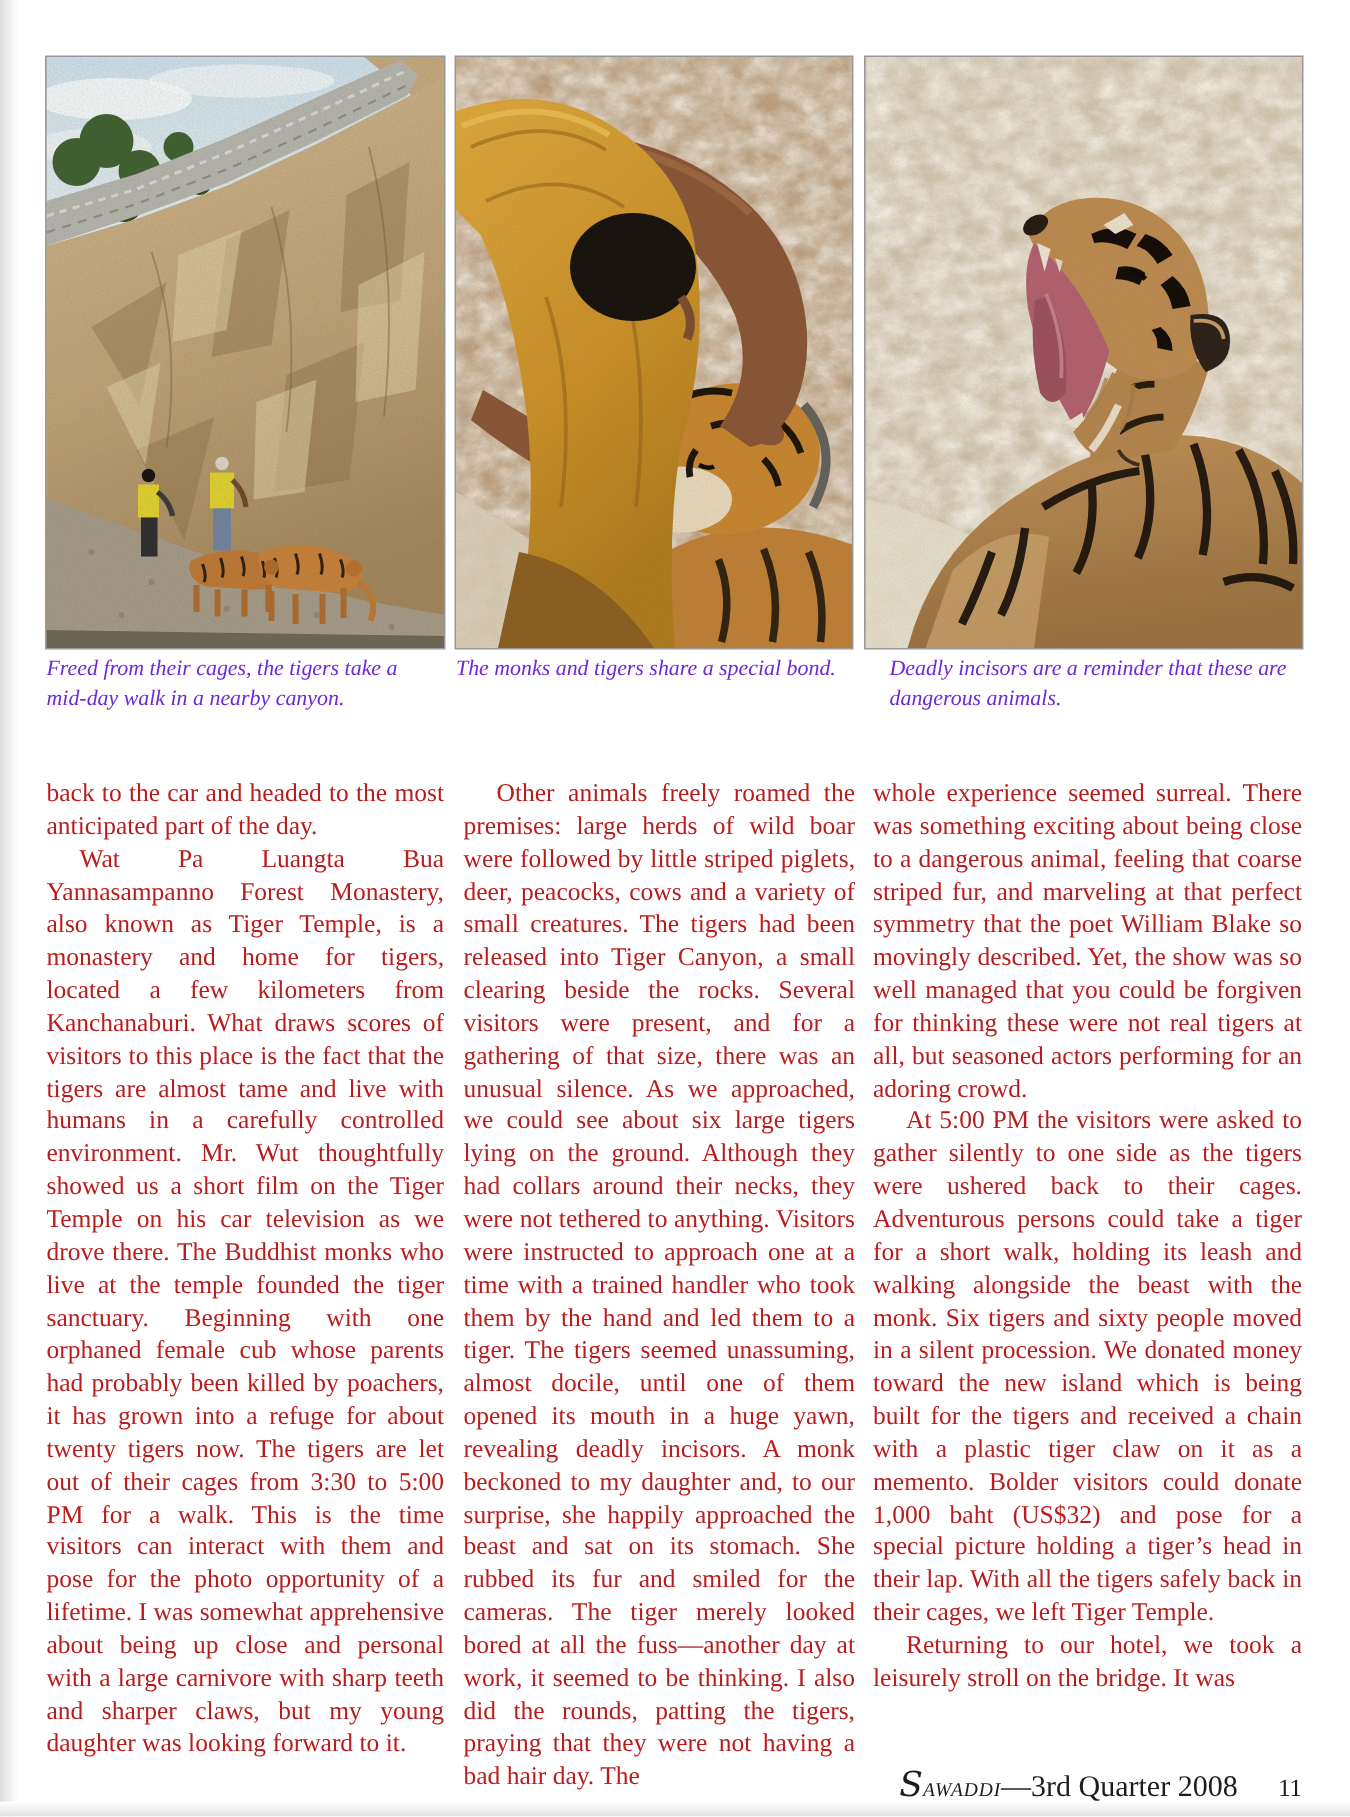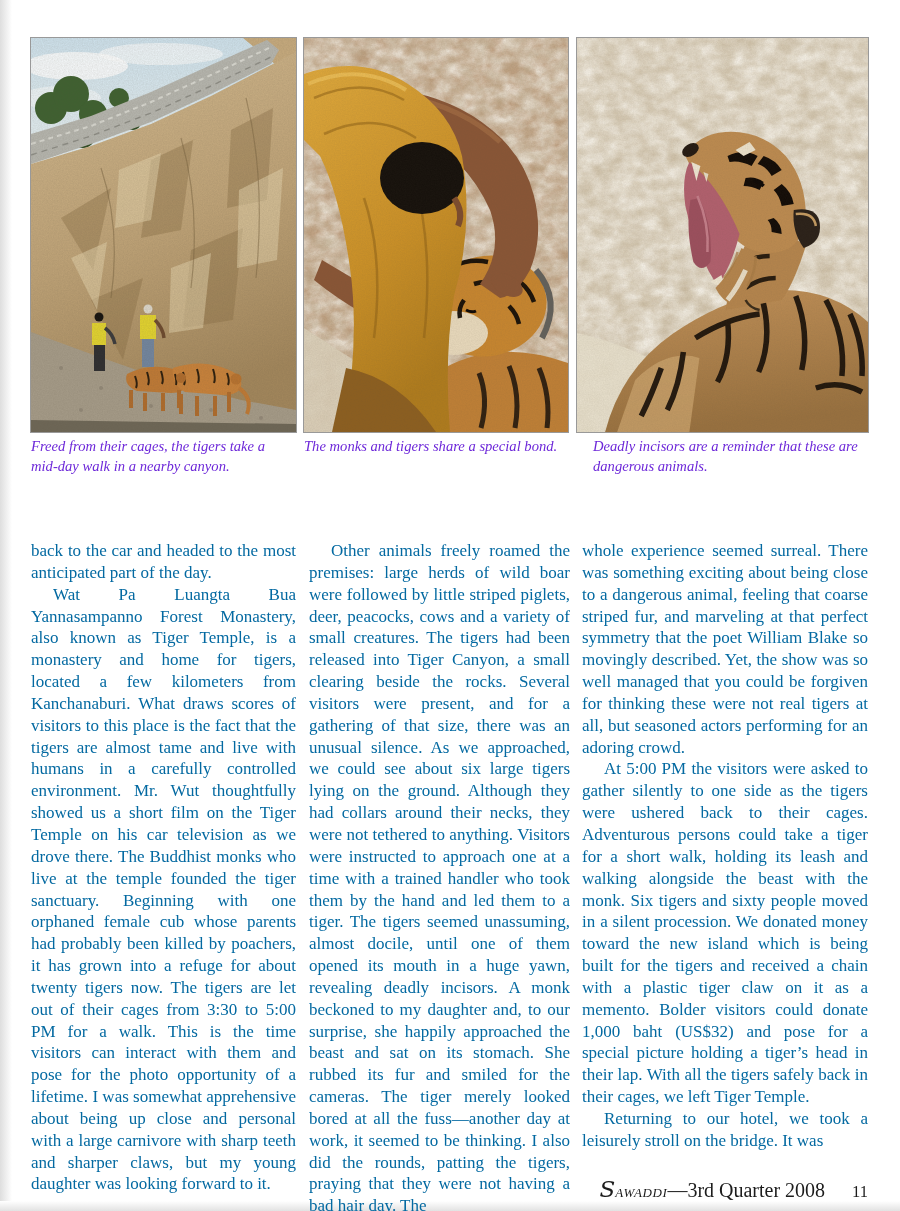--- a/index.html
+++ b/index.html
@@ -18,21 +18,21 @@
   #photo-3{left:577px;width:291px;}
   .photo svg{display:block;width:100%;height:100%;}
 
   .caption{position:absolute;top:436px;font-style:italic;font-size:14.6px;
     line-height:1.38;color:#6d28d9;}
   #caption-1{left:31px;width:263px;}
   #caption-2{left:304px;width:263px;}
   #caption-3{left:577px;width:275px;margin-left:16px;}
 
   .column{position:absolute;top:518px;font-size:17px;line-height:21.85px;
-    text-align:justify;hyphens:auto;-webkit-hyphens:auto;color:#0369a1;margin-top:22px;}
+    text-align:justify;hyphens:auto;-webkit-hyphens:auto;color:#b91c1c;}
   #col-1{left:31px;width:265px;}
   #col-2{left:309px;width:261px;}
   #col-3{left:582px;width:286px;}
   .column p{margin:0;}
   .column p.indent{text-indent:22px;}
 
   .footer{position:absolute;top:1137px;right:32px;font-size:16.5px;color:#1c1c1c;
     display:flex;align-items:baseline;}
   .mag-initial{font-style:italic;font-family:"DejaVu Serif",serif;font-size:23px;line-height:1;}
   .mag-rest{font-style:italic;font-size:13px;letter-spacing:.6px;margin-top:48px;}

